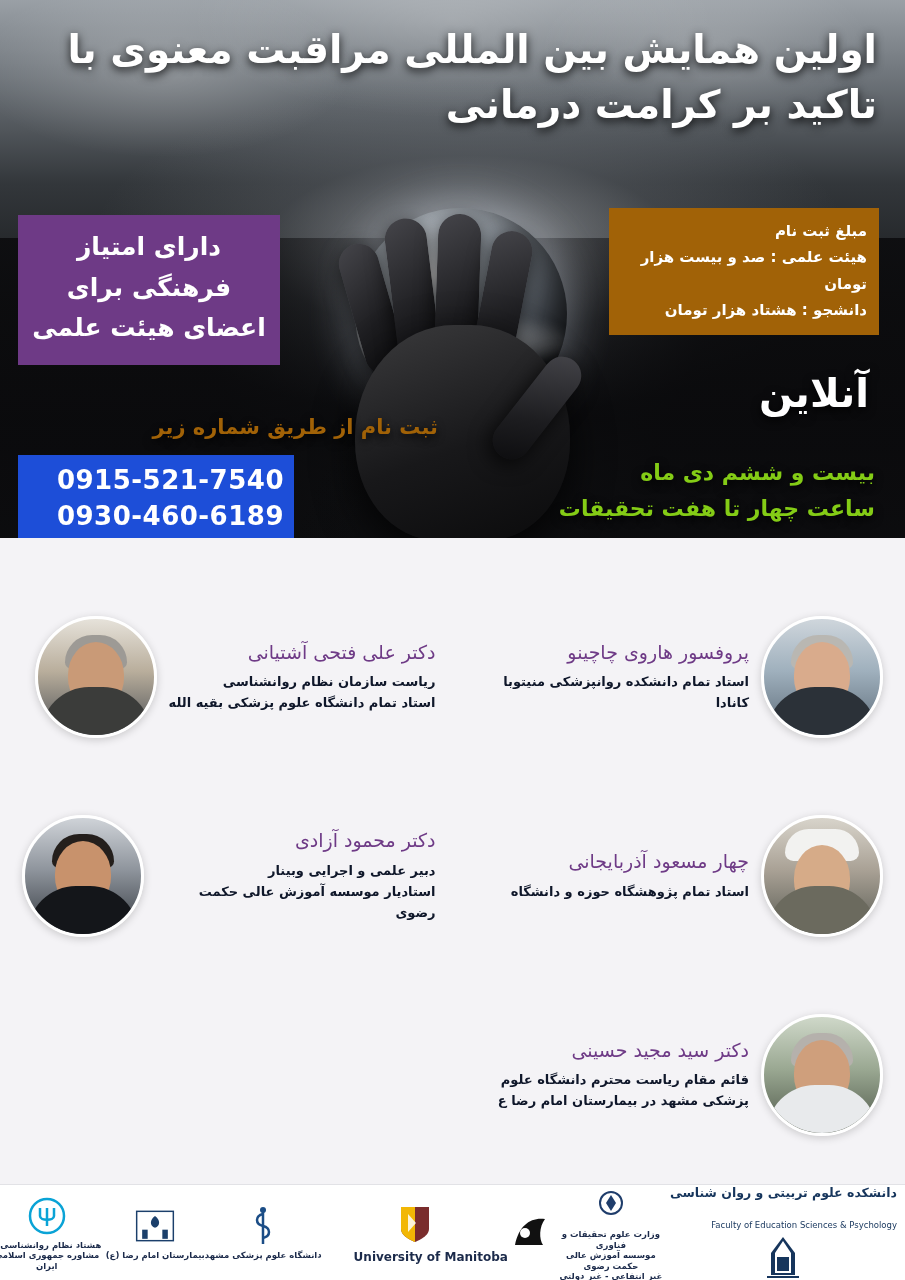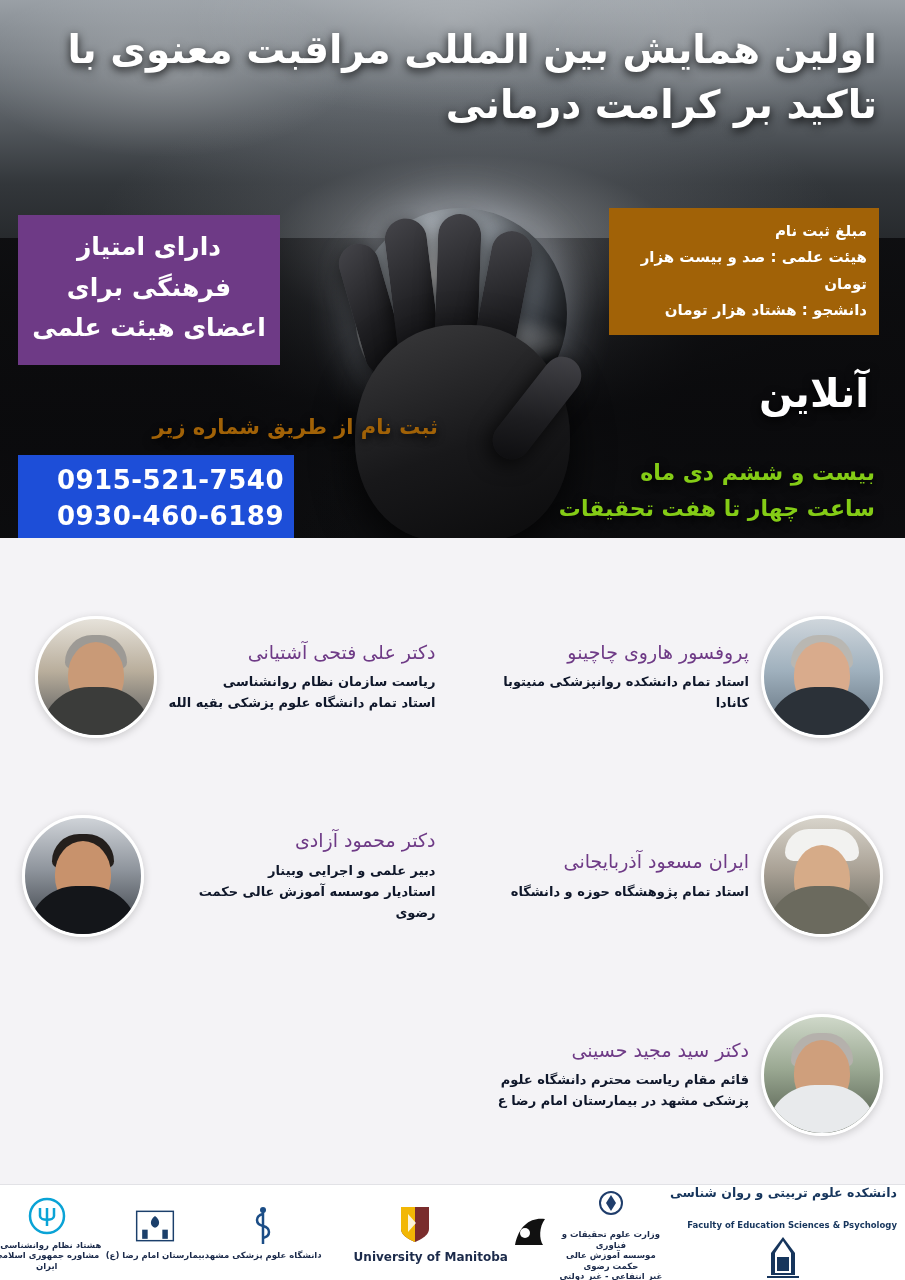--- a/index.html
+++ b/index.html
@@ -229,21 +229,21 @@
     width: 44px; height: 44px;
     display: flex; align-items: center; justify-content: center;
   }
   .sp-label {
     font-size: 8.5px; color: #1b2a4a; font-weight: 700; line-height: 1.25;
     max-width: 118px; direction: rtl;
   }
   .sp-edu { display: flex; align-items: center; gap: 6px; }
   .sp-edu .txt { text-align: right; }
   .sp-edu .t1 { font-size: 12.5px; font-weight: 700; color: #16355c; }
-  .sp-edu .t2 { font-size: 8.5px; font-weight: 700; color: #16355c; direction: ltr; margin-top: 20px; }
+  .sp-edu .t2 { font-size: 8.5px; font-weight: 400; color: #16355c; direction: ltr; margin-top: 20px; }
   .manitoba { display: flex; align-items: center; gap: 5px; }
   .manitoba .mtxt { text-align: left; direction: ltr; }
   .manitoba .m1 { font-size: 12px; font-weight: 700; color: #1b2a4a; line-height: 1; margin-left: 32px; }
 </style>
 </head>
 <body>
 
 <div class="poster">
 
   <section class="hero">
@@ -318,21 +318,21 @@
 
       <div class="person col-a">
         <div class="p-photo ph3">
           <div class="face">
             <div class="turban white"></div>
             <div class="head" style="background:#d6ab88; top:24%;"></div>
             <div class="body-sh" style="background:#6b6a5e;"></div>
           </div>
         </div>
         <div class="p-text">
-          <div class="p-name">ایران مسعود آذربایجانی</div>
+          <div class="p-name">چهار مسعود آذربایجانی</div>
           <div class="p-role" style="white-space: pre-line;">استاد تمام پژوهشگاه حوزه و دانشگاه</div>
         </div>
       </div>
 
       <div class="person col-b">
         <div class="p-photo ph4">
           <div class="face">
             <div class="hair" style="background:#241f1c;"></div>
             <div class="head" style="background:#c8926c;"></div>
             <div class="body-sh" style="background:#14161a;"></div>

